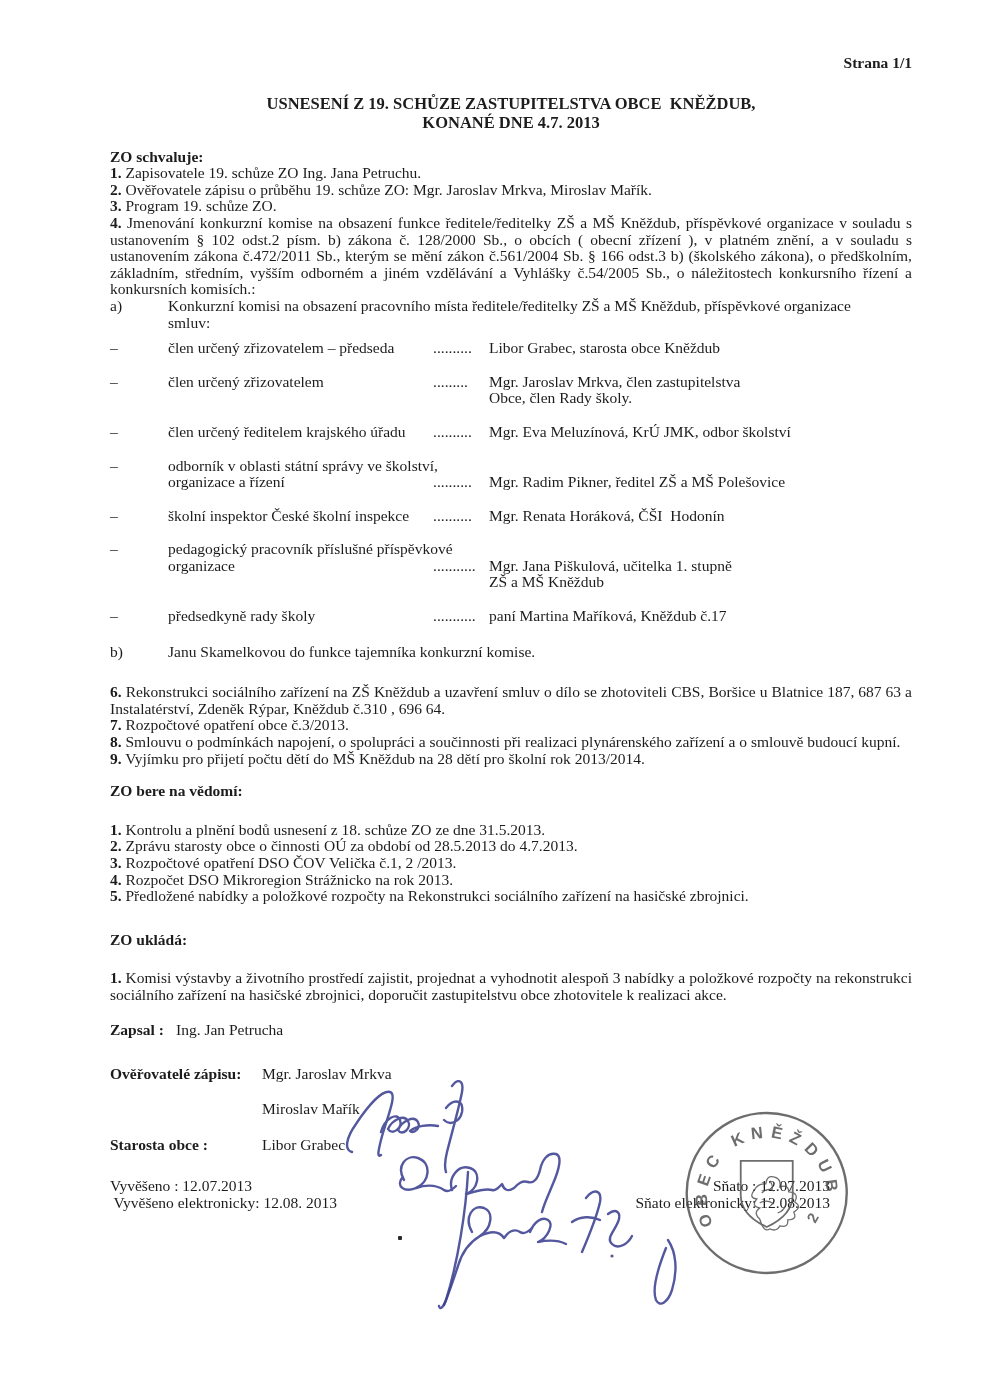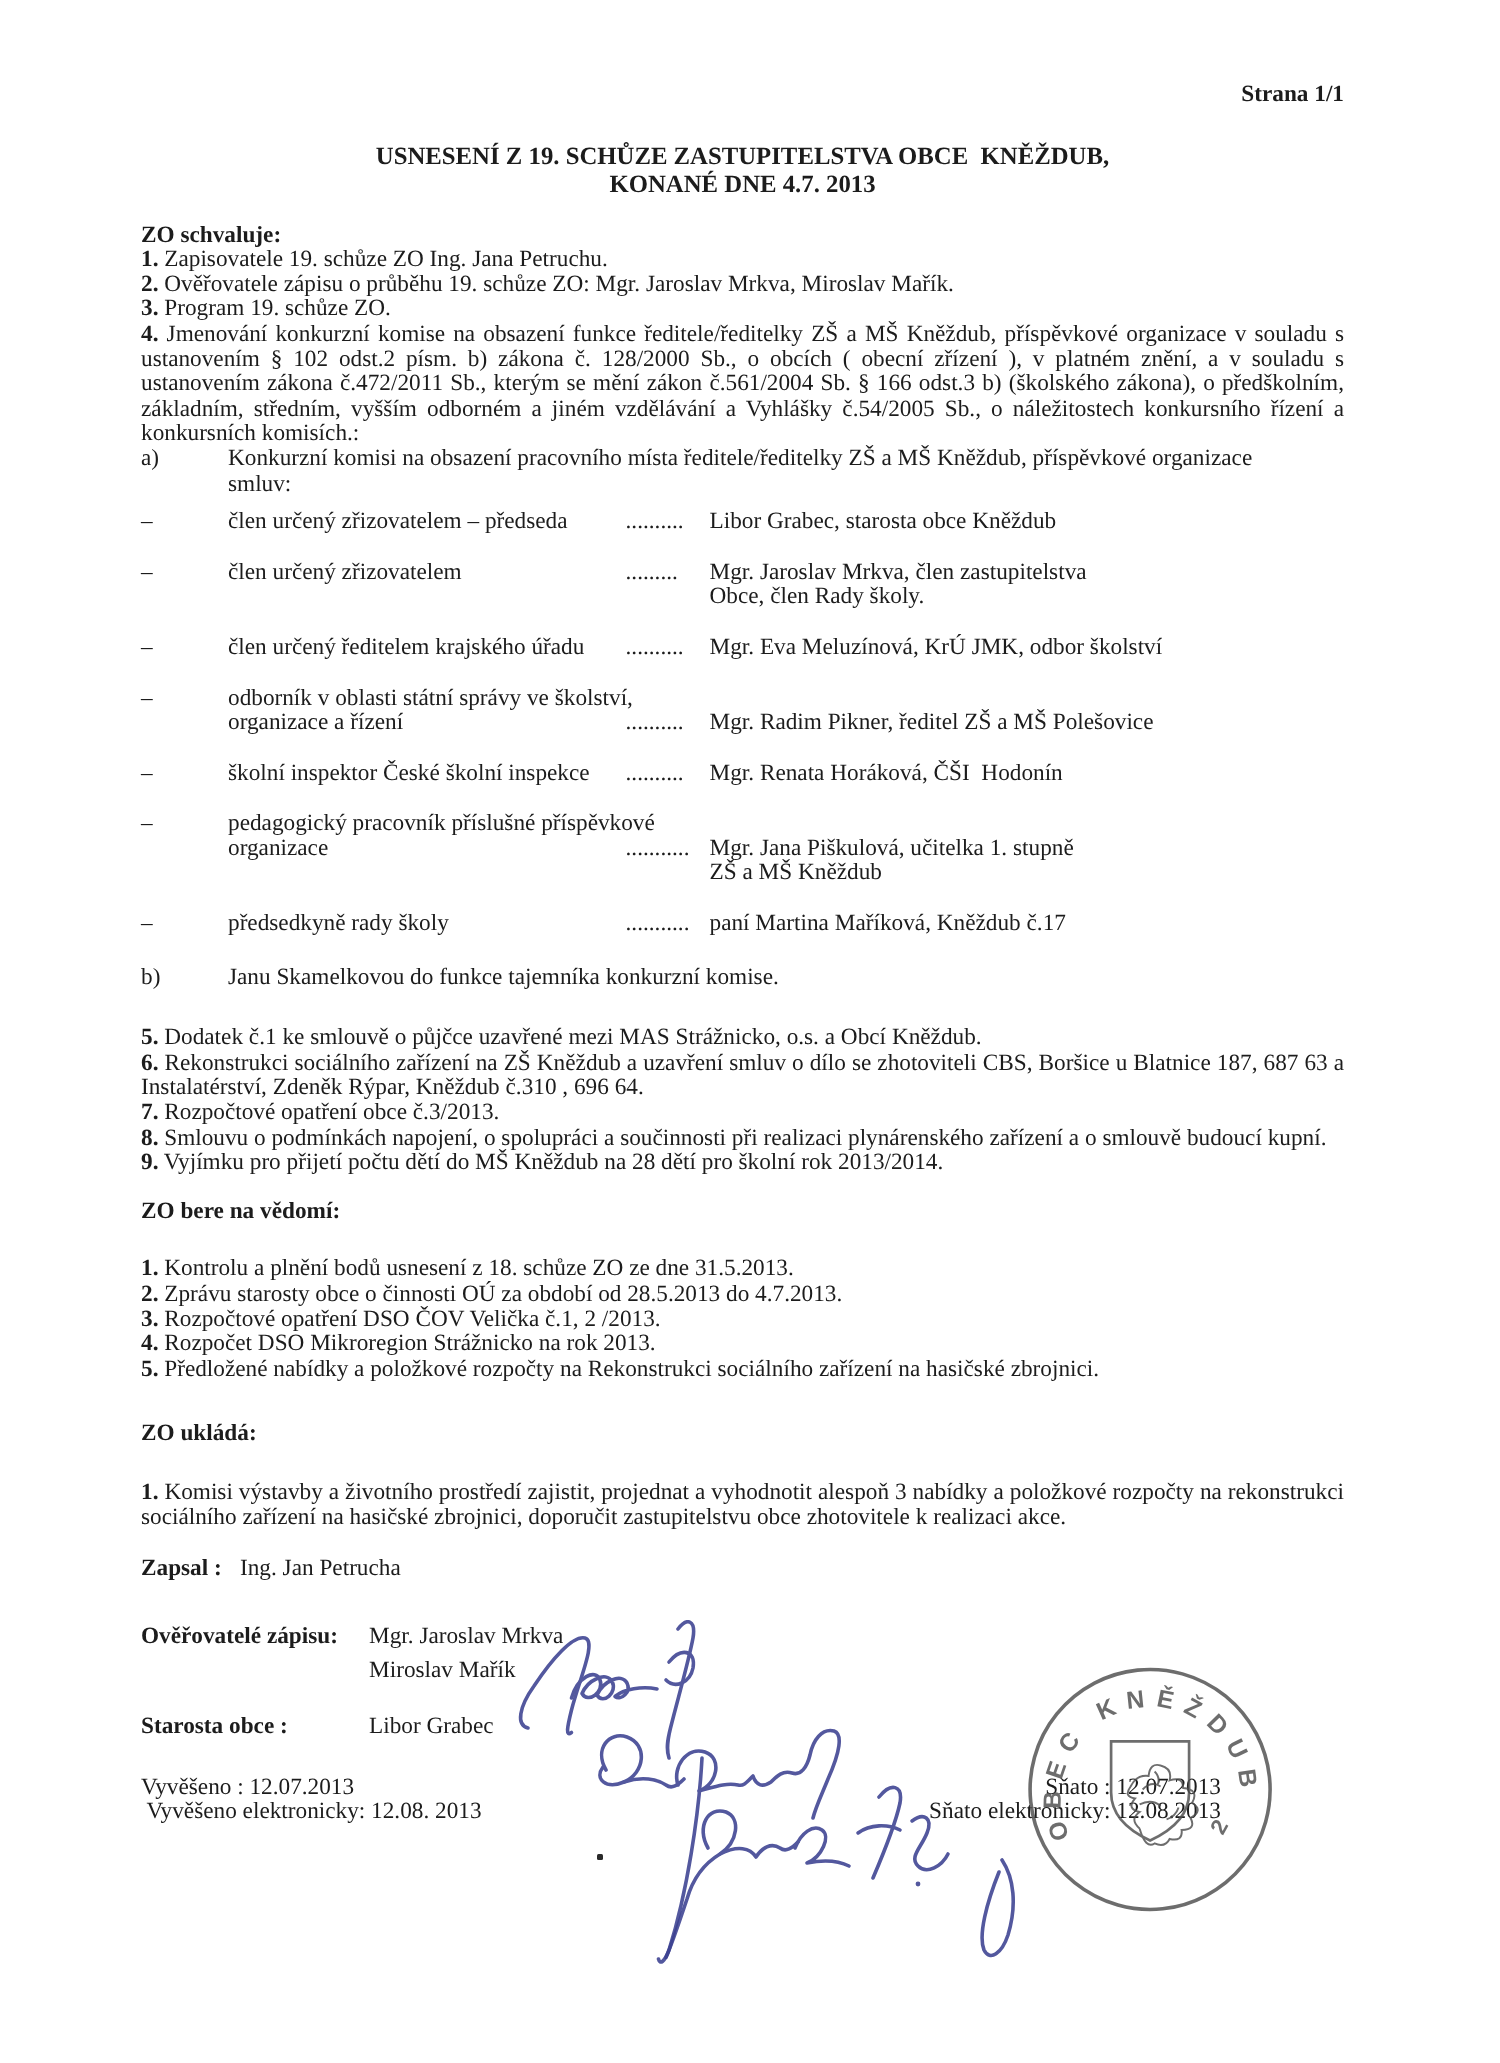--- a/index.html
+++ b/index.html
@@ -2,21 +2,21 @@
 <html><head>
 <meta charset="utf-8">
 <style>
   html,body{margin:0;padding:0;background:#e8e8e8;}
   .page{
     position:relative;width:1000px;height:1375px;background:#ffffff;
     font-family:"Liberation Serif","DejaVu Serif",serif;
     font-size:15.5px;line-height:16.6px;color:#1c1c1c;overflow:hidden;
     margin:0 auto;
   }
-  .content{position:absolute;left:94px;top:0;width:802px;}
+  .content{position:absolute;left:110px;top:0;width:802px;}
   .strana{padding-top:55px;text-align:right;font-weight:bold;}
   .title{margin-top:22px;text-align:center;font-weight:bold;font-size:16.5px;line-height:19px;}
   .title div{white-space:pre;}
   .sec-h{margin-top:17px;font-weight:bold;}
   .sec-h2{margin-top:16px;font-weight:bold;}
   .sec-h3{margin-top:27px;font-weight:bold;}
   .item{text-align:justify;}
   .item b{font-weight:bold;}
   .group{margin-top:22px;}
   .sub{display:flex;}
@@ -30,21 +30,21 @@
   .c-t{flex:0 0 265px;}
   .c-t-full{flex:1;}
   .c-d{flex:0 0 56px;}
   .c-n{flex:1;white-space:pre;}
   .items2{margin-top:24px;}
   .sig-row{display:flex;}
   .sig-label{font-weight:bold;flex:0 0 152px;}
   .sig-zapsal{margin-top:18px;}
   .sig-zapsal .sig-label{flex:0 0 56px;margin-right:10px;}
   .sig-over{margin-top:28px;}
-  .sig-marik{margin-top:7px;align-items:flex-end;}
+  .sig-marik{margin-top:18px;align-items:flex-end;}
   .sig-starosta{margin-top:20px;}
   .footer{display:flex;margin-top:24px;}
   .footer-left div{white-space:pre;}
   .footer-right{margin-left:auto;margin-right:82px;text-align:right;}
   .overlay{position:absolute;left:0;top:0;pointer-events:none;}
   .scan-dot{position:absolute;left:398px;top:1236px;width:4px;height:4px;background:#2a2a2a;border-radius:1px;}
 </style>
 </head>
 <body>
 
@@ -161,21 +161,20 @@
     </div>
 
     <div class="sub sub-b">
       <span class="sub-label">b)</span>
       <div class="sub-body">
         <div>Janu Skamelkovou do funkce tajemníka konkurzní komise.</div>
       </div>
     </div>
 
     <div class="items2">
-      <div class="item"><b>5.</b> <span>Dodatek č.1 ke smlouvě o půjčce uzavřené mezi MAS Strážnicko, o.s. a Obcí Kněždub.</span></div>
       <div class="item"><b>6.</b> <span>Rekonstrukci sociálního zařízení na ZŠ Kněždub a uzavření smluv o dílo se zhotoviteli CBS, Boršice u Blatnice 187, 687 63 a Instalatérství, Zdeněk Rýpar, Kněždub č.310 , 696 64.</span></div>
       <div class="item"><b>7.</b> <span>Rozpočtové opatření obce č.3/2013.</span></div>
       <div class="item"><b>8.</b> <span>Smlouvu o podmínkách napojení, o spolupráci a součinnosti při realizaci plynárenského zařízení a o smlouvě budoucí kupní.</span></div>
       <div class="item"><b>9.</b> <span>Vyjímku pro přijetí počtu dětí do MŠ Kněždub na 28 dětí pro školní rok 2013/2014.</span></div>
     </div>
 
     <div class="sec-h2">ZO bere na vědomí:</div>
 
     <div class="group">
       <div class="item"><b>1.</b> <span>Kontrolu a plnění bodů usnesení z 18. schůze ZO ze dne 31.5.2013.</span></div>

